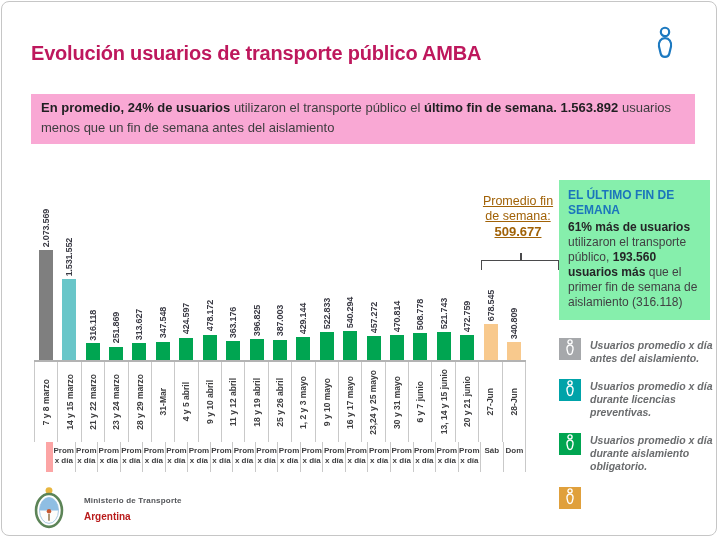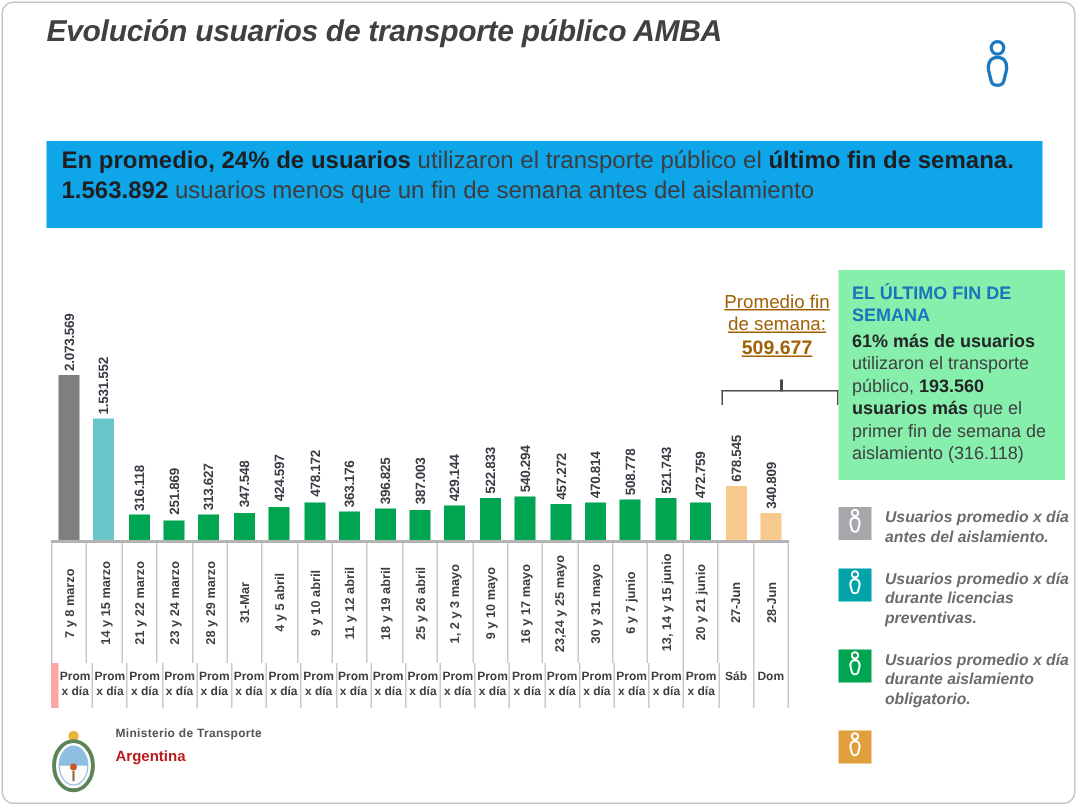--- a/index.html
+++ b/index.html
@@ -1,56 +1,56 @@
 <!DOCTYPE html>
 <html><head>
 <meta charset="utf-8">
 <style>
   html,body{margin:0;padding:0;background:#fff;}
   body{width:718px;height:537px;font-family:"Liberation Sans",sans-serif;position:relative;overflow:hidden;}
   .page{position:absolute;left:1px;top:1px;width:714px;height:533px;border:1px solid #C6C6C6;border-radius:8px;background:#fff;}
 
   
-  .title{position:absolute;left:29px;top:8px;font-size:20px;font-weight:700;color:#404040;letter-spacing:-0.2px;font-style:italic;}
+  .title{position:absolute;left:29px;top:40px;font-size:20px;font-weight:700;color:#be185d;letter-spacing:-0.2px;}
   .subtitle{position:absolute;left:29px;top:50px;font-size:14.5px;font-weight:700;color:#87898C;}
   .hdr-person{position:absolute;right:40px;top:24px;color:#1C79C0;}
 
   
-  .banner{position:absolute;left:29px;top:92px;width:664px;box-sizing:border-box;background:#0ea5e9;padding:4px 10px 14px 10px;font-size:16px;line-height:20px;color:#3D3D3F;}
+  .banner{position:absolute;left:29px;top:92px;width:664px;box-sizing:border-box;background:#f9a8d4;padding:4px 10px 6px 10px;font-size:13px;line-height:20px;color:#3D3D3F;}
   .seg-b{font-weight:700;color:#1F1F21;}
 
   
   .chart{position:absolute;left:32px;top:192px;width:492px;}
   .plot{display:flex;align-items:flex-end;height:166px;border-bottom:2px solid #B3B3B3;}
   .col{flex:1 1 0;min-width:0;display:flex;flex-direction:column;align-items:center;justify-content:flex-end;}
   .val{writing-mode:vertical-rl;transform:rotate(180deg);font-size:9px;font-weight:700;color:#3B3B45;letter-spacing:-0.2px;margin-bottom:3px;white-space:nowrap;}
   .bar{width:14px;}
   .cats{display:flex;border-left:1px solid #C9C9C9;}
   .cat{flex:1 1 0;min-width:0;height:80px;border-right:1px solid #C9C9C9;display:flex;align-items:center;justify-content:center;}
   .cat span{writing-mode:vertical-rl;transform:rotate(180deg);font-size:8.5px;font-weight:700;color:#3F3F41;white-space:nowrap;}
-  .subs{display:flex;border-left:5px solid #fca5a5;}
+  .subs{display:flex;border-left:7px solid #fca5a5;margin-left:12px;}
   .sub{flex:1 1 0;min-width:0;height:30px;border-right:1px solid #C9C9C9;text-align:center;font-size:8px;font-weight:700;color:#3F3F41;line-height:9.5px;padding-top:4px;box-sizing:border-box;}
 
   
   .anno{position:absolute;left:442px;top:0;width:84px;text-align:center;font-size:12.5px;line-height:15px;color:#a16207;text-decoration:underline;}
   .anno b{font-size:13px;}
   .bracket{position:absolute;left:447px;top:66px;width:76px;height:9px;border-top:1.5px solid #4A4A4C;border-left:1.5px solid #4A4A4C;border-right:1.5px solid #4A4A4C;}
   .bracket::before{content:"";position:absolute;left:50%;top:-8px;width:1.5px;height:8px;background:#4A4A4C;}
 
   
   .infobox{position:absolute;left:557px;top:178px;width:151px;box-sizing:border-box;background:#86efac;padding:8px 9px 10px 9px;font-size:12px;line-height:15px;color:#414143;}
   .infobox .ib-title{color:#1B75BC;font-weight:700;margin-bottom:2px;}
   .infobox .seg-b{color:#252527;}
   .legend{position:absolute;left:557px;top:336px;width:156px;}
   .li{display:flex;gap:9px;margin-bottom:14px;align-items:flex-start;}
   .sw{width:22px;height:22px;flex:0 0 22px;display:flex;align-items:center;justify-content:center;color:#fff;}
   .li .txt{font-size:10.5px;font-weight:700;color:#6A6C6E;line-height:13px;padding-top:1px;font-style:italic;}
 
   
-  .footer{position:absolute;left:28px;top:482px;display:flex;align-items:flex-start;gap:9px;}
+  .footer{position:absolute;left:28px;top:482px;display:flex;align-items:center;gap:16px;}
   .f-min{font-size:8px;font-weight:700;color:#54565A;letter-spacing:0.2px;}
   .f-arg{font-size:10px;font-weight:700;color:#b91c1c;margin-top:6px;}
 </style>
 </head>
 <body>
 
 <div class="page">
 
   <div class="title">Evolución usuarios de transporte público AMBA</div>
 

